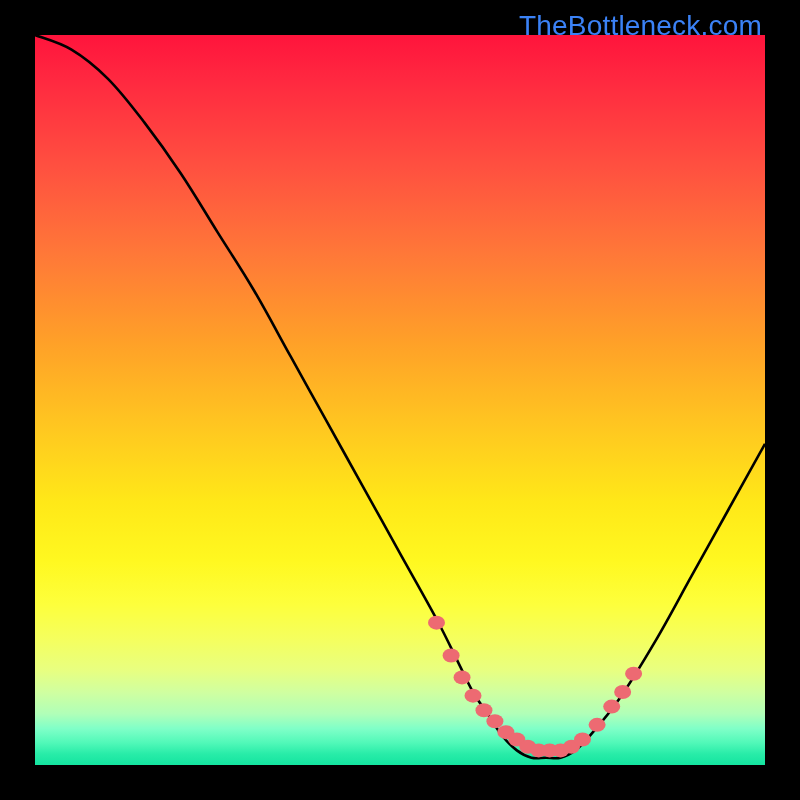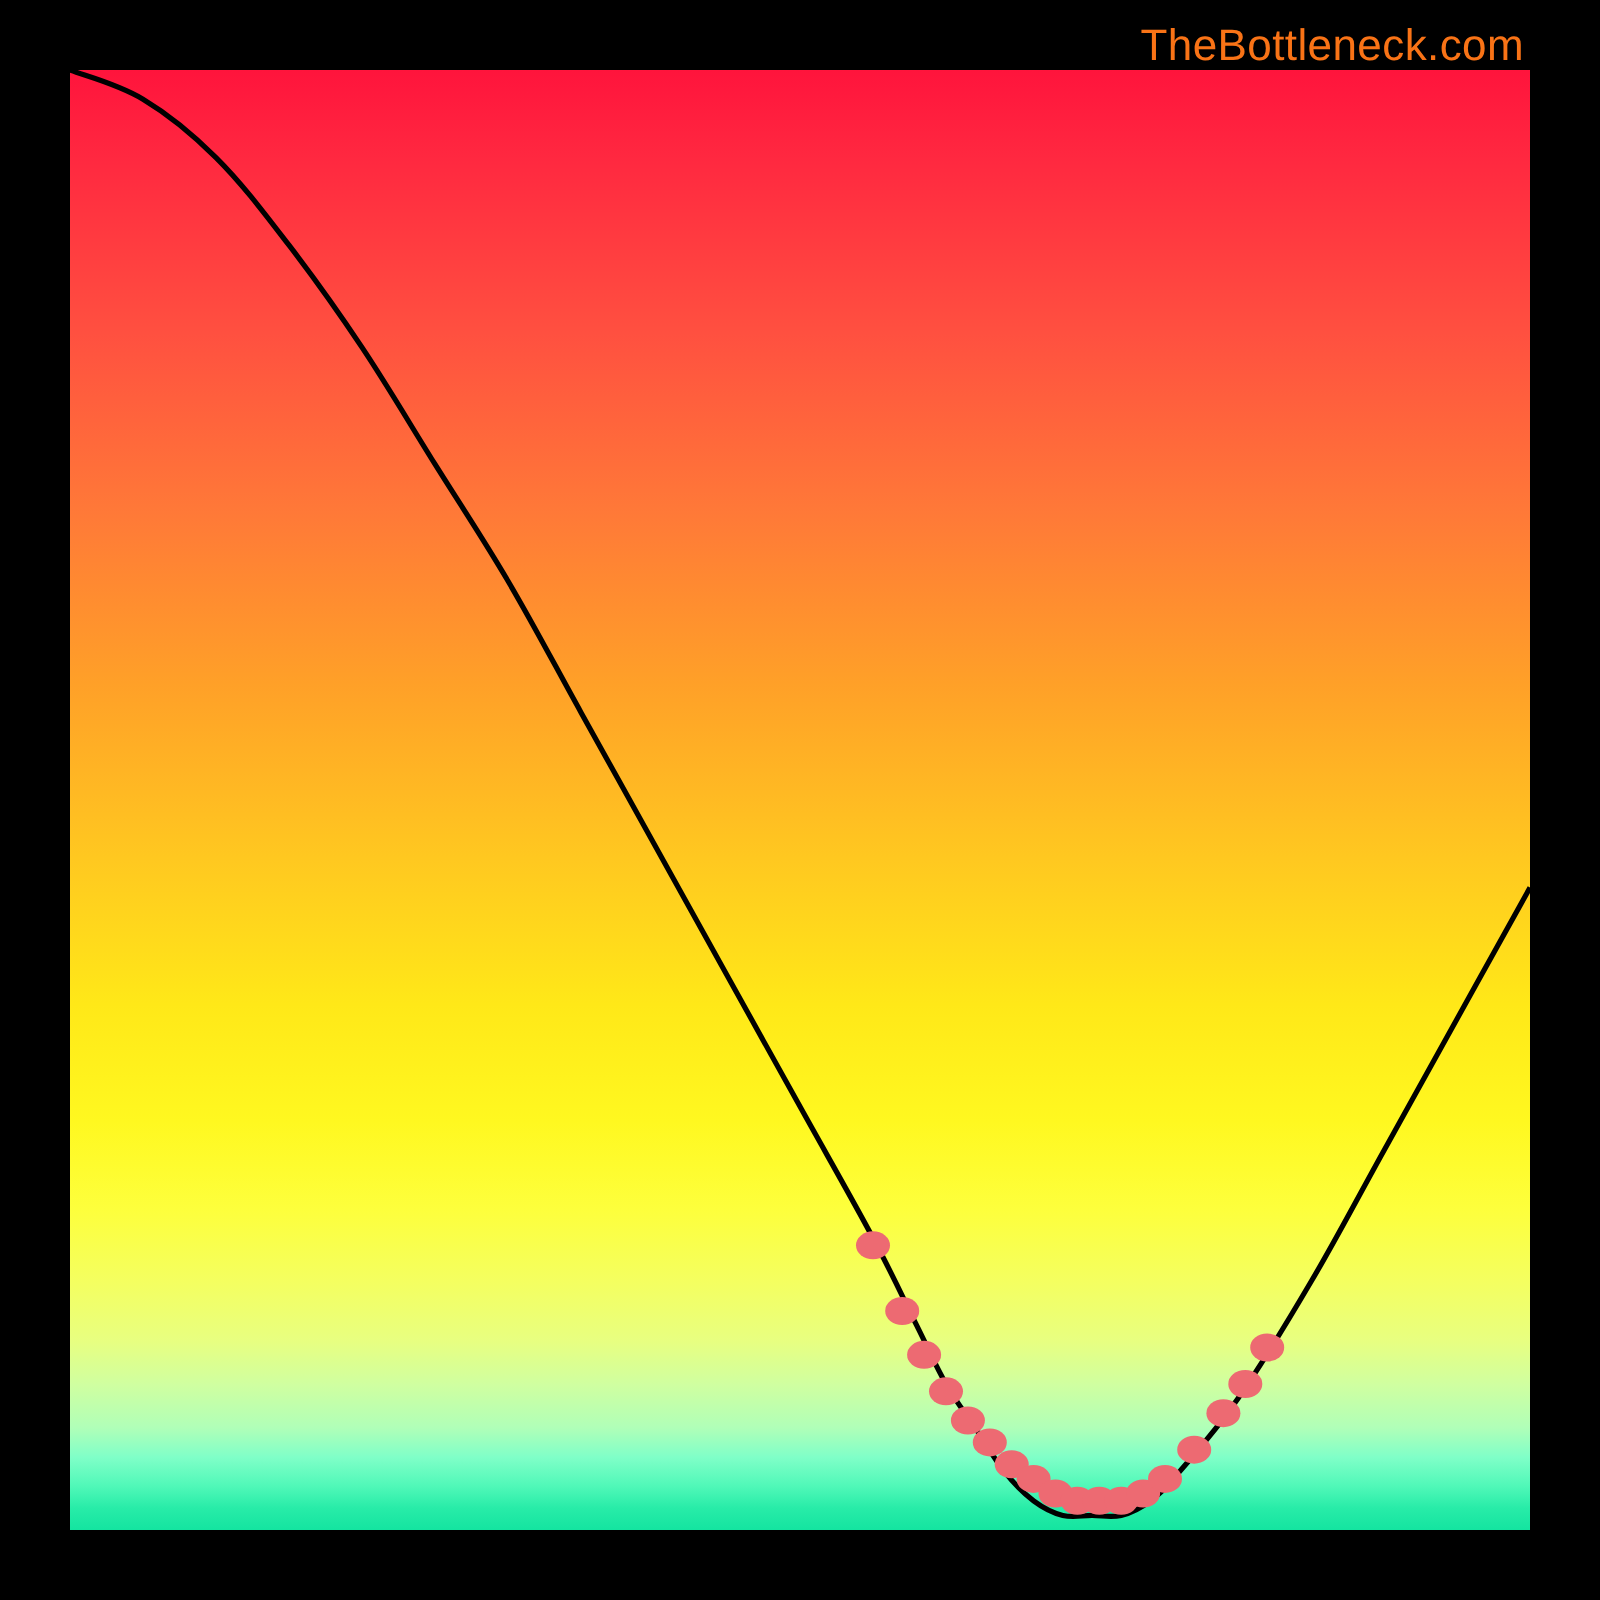--- a/index.html
+++ b/index.html
@@ -46,22 +46,22 @@
       #80ffc8 95%,
       #50f8b8 97%,
       #28eca8 98.5%,
       #14e4a0 100%
     );
   }
   .watermark {
     position: absolute;
     top: 10px;
     right: 38px;
-    color: #f97316;
-    font-size: 22px;
+    color: #3b82f6;
+    font-size: 28px;
     font-weight: 400;
     letter-spacing: 0.2px;
   }
   svg.curve {
     position: absolute;
     inset: 0;
   }
 </style>
 </head>
 <body>

